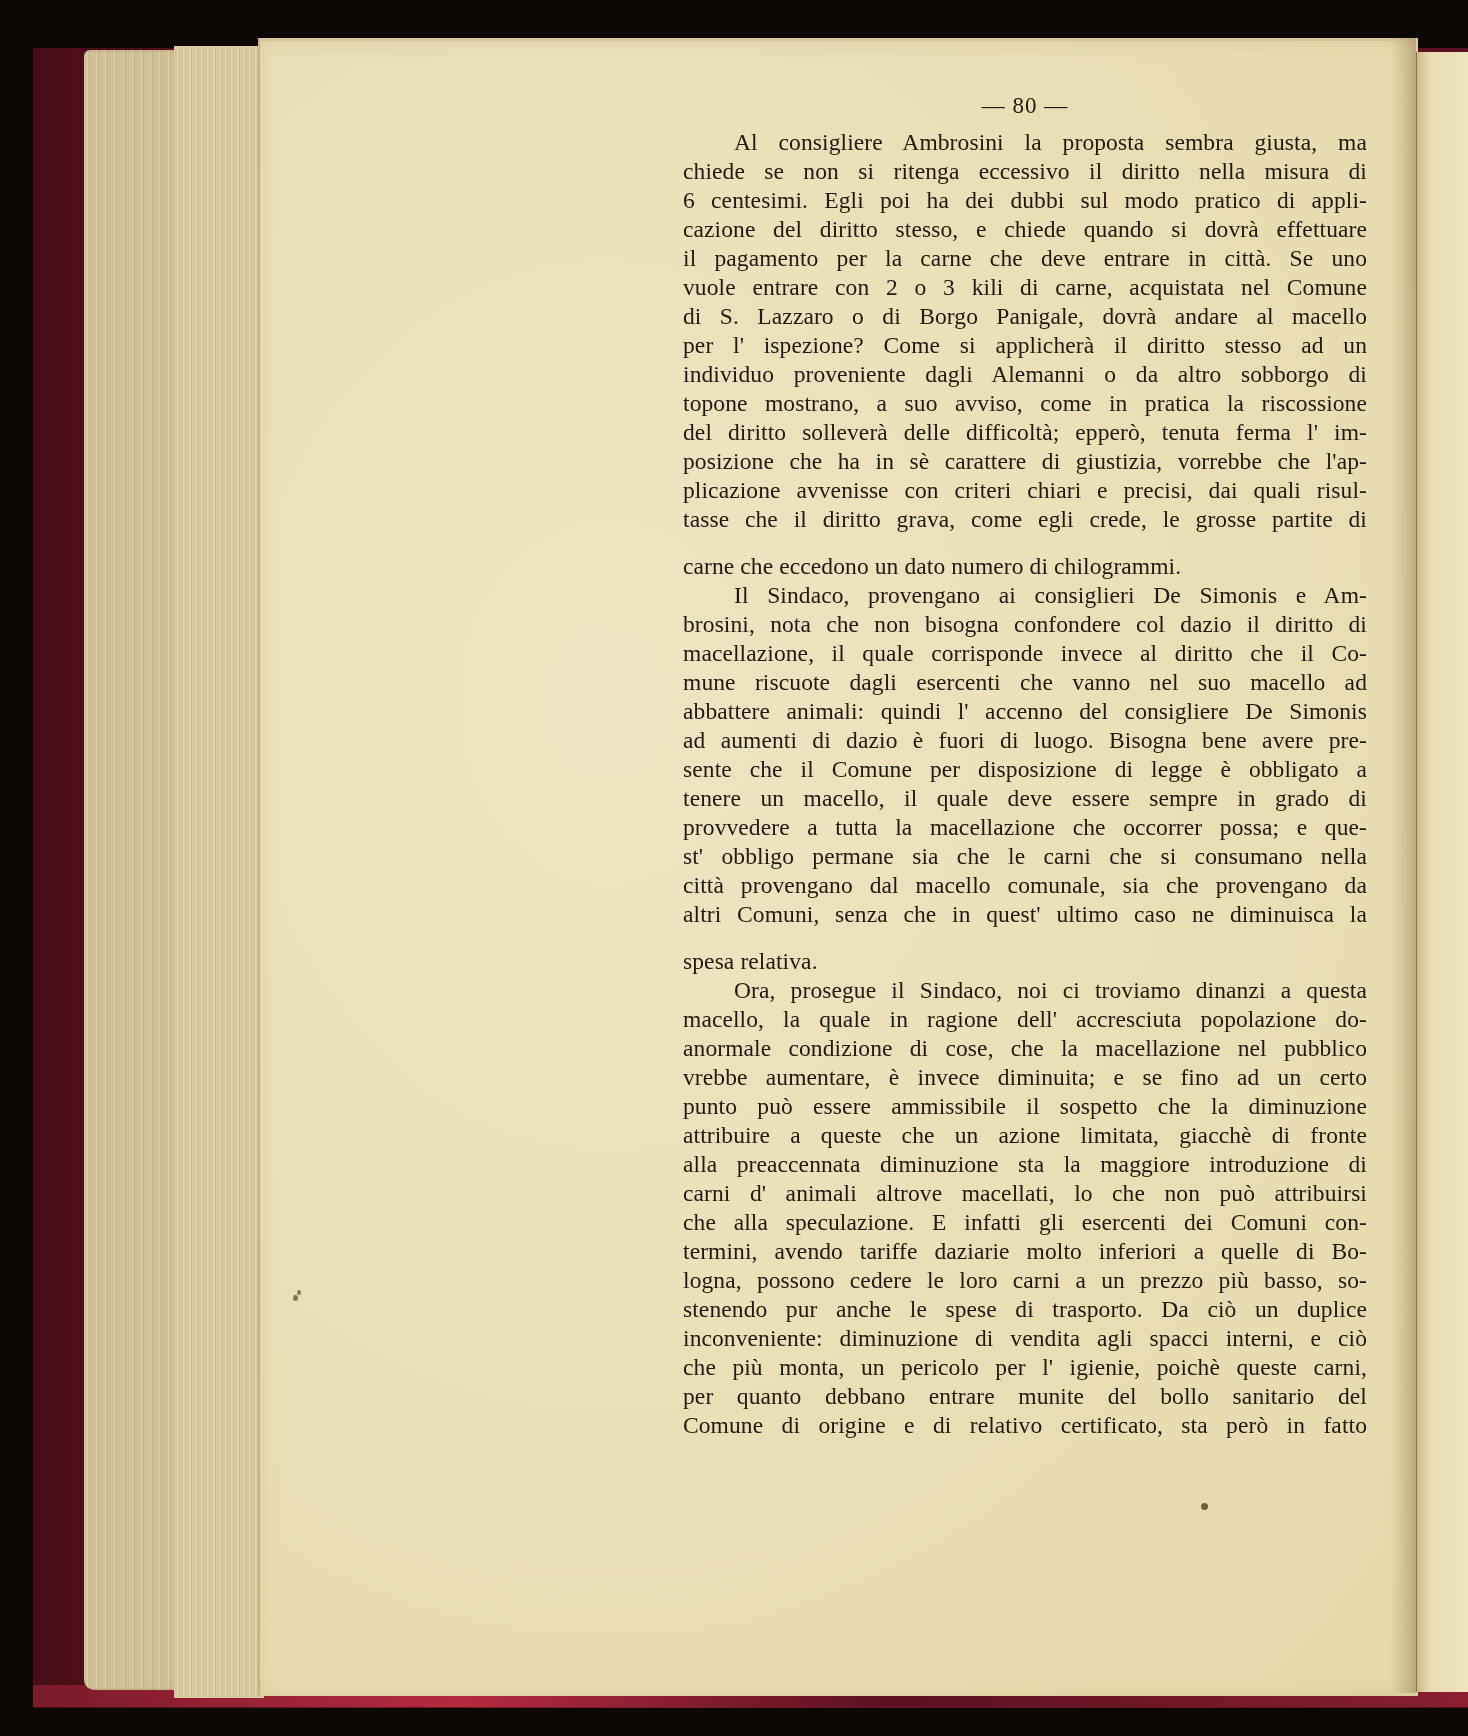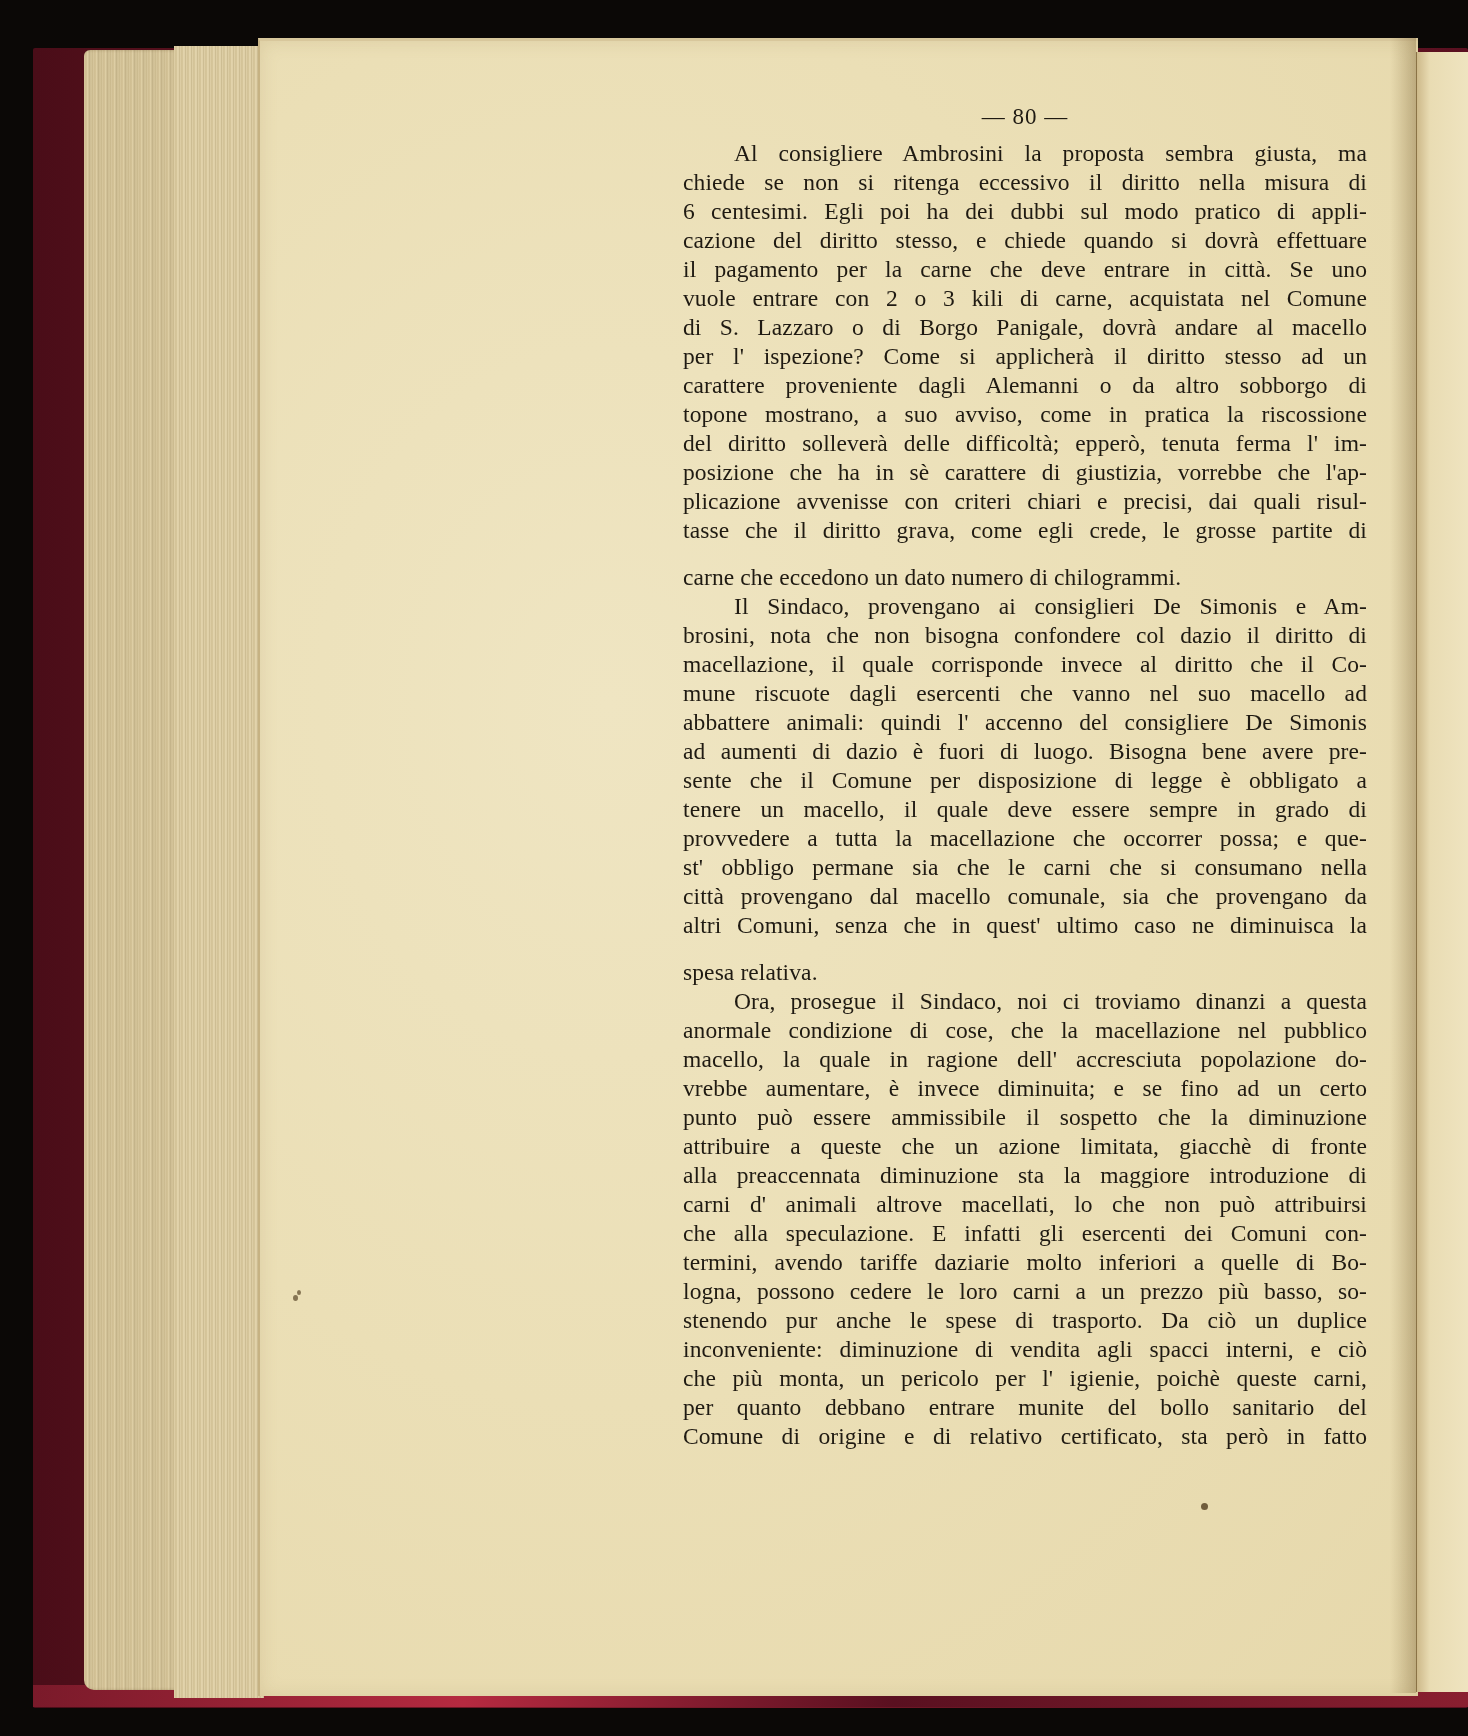--- a/index.html
+++ b/index.html
@@ -46,21 +46,21 @@
   .gutter-shadow {
     position:absolute; left:1390px; top:38px; width:26px; height:1655px;
     background:linear-gradient(90deg, rgba(0,0,0,0), rgba(120,95,50,.35));
   }
   .facing-page {
     position:absolute; left:1416px; top:52px; width:52px; height:1640px;
     background:linear-gradient(90deg,#cdb98a,#e9dcb3 25%,#efe4c0);
     border-left:1px solid #8a7346;
   }
   .text-block {
-    position:absolute; left:683px; top:102px; width:684px;
+    position:absolute; left:683px; top:91px; width:684px;
     color:#1f1a12; font-size:23.5px; line-height:29.0px;
     letter-spacing:0.1px;
   }
   .page-number {
     text-align:center; width:100%; margin:0 0 8px 0;
     font-size:23px; letter-spacing:1px;
     padding-left:0;
   }
   .line {
     display:block; text-align:justify; text-align-last:justify;
@@ -92,21 +92,21 @@
   <div id="paragraphs">
       <div>
         <span class="line indent">Al consigliere Ambrosini la proposta sembra giusta, ma</span>
         <span class="line">chiede se non si ritenga eccessivo il diritto nella misura di</span>
         <span class="line">6 centesimi. Egli poi ha dei dubbi sul modo pratico di appli-</span>
         <span class="line">cazione del diritto stesso, e chiede quando si dovrà effettuare</span>
         <span class="line">il pagamento per la carne che deve entrare in città. Se uno</span>
         <span class="line">vuole entrare con 2 o 3 kili di carne, acquistata nel Comune</span>
         <span class="line">di S. Lazzaro o di Borgo Panigale, dovrà andare al macello</span>
         <span class="line">per l' ispezione? Come si applicherà il diritto stesso ad un</span>
-        <span class="line">carattere proveniente dagli Alemanni o da altro sobborgo di</span>
+        <span class="line">individuo proveniente dagli Alemanni o da altro sobborgo di</span>
         <span class="line">topone mostrano, a suo avviso, come in pratica la riscossione</span>
         <span class="line">del diritto solleverà delle difficoltà; epperò, tenuta ferma l' im-</span>
         <span class="line">posizione che ha in sè carattere di giustizia, vorrebbe che l'ap-</span>
         <span class="line">plicazione avvenisse con criteri chiari e precisi, dai quali risul-</span>
         <span class="line">tasse che il diritto grava, come egli crede, le grosse partite di</span>
         <span class="line last">carne che eccedono un dato numero di chilogrammi.</span>
       </div>
       <div>
         <span class="line indent">Il Sindaco, provengano ai consiglieri De Simonis e Am-</span>
         <span class="line">brosini, nota che non bisogna confondere col dazio il diritto di</span>
@@ -117,22 +117,22 @@
         <span class="line">sente che il Comune per disposizione di legge è obbligato a</span>
         <span class="line">tenere un macello, il quale deve essere sempre in grado di</span>
         <span class="line">provvedere a tutta la macellazione che occorrer possa; e que-</span>
         <span class="line">st' obbligo permane sia che le carni che si consumano nella</span>
         <span class="line">città provengano dal macello comunale, sia che provengano da</span>
         <span class="line">altri Comuni, senza che in quest' ultimo caso ne diminuisca la</span>
         <span class="line last">spesa relativa.</span>
       </div>
       <div>
         <span class="line indent">Ora, prosegue il Sindaco, noi ci troviamo dinanzi a questa</span>
+        <span class="line">macello, la quale in ragione dell' accresciuta popolazione do-</span>
         <span class="line">anormale condizione di cose, che la macellazione nel pubblico</span>
-        <span class="line">macello, la quale in ragione dell' accresciuta popolazione do-</span>
         <span class="line">vrebbe aumentare, è invece diminuita; e se fino ad un certo</span>
         <span class="line">punto può essere ammissibile il sospetto che la diminuzione</span>
         <span class="line">attribuire a queste che un azione limitata, giacchè di fronte</span>
         <span class="line">alla preaccennata diminuzione sta la maggiore introduzione di</span>
         <span class="line">carni d' animali altrove macellati, lo che non può attribuirsi</span>
         <span class="line">che alla speculazione. E infatti gli esercenti dei Comuni con-</span>
         <span class="line">termini, avendo tariffe daziarie molto inferiori a quelle di Bo-</span>
         <span class="line">logna, possono cedere le loro carni a un prezzo più basso, so-</span>
         <span class="line">stenendo pur anche le spese di trasporto. Da ciò un duplice</span>
         <span class="line">inconveniente: diminuzione di vendita agli spacci interni, e ciò</span>

